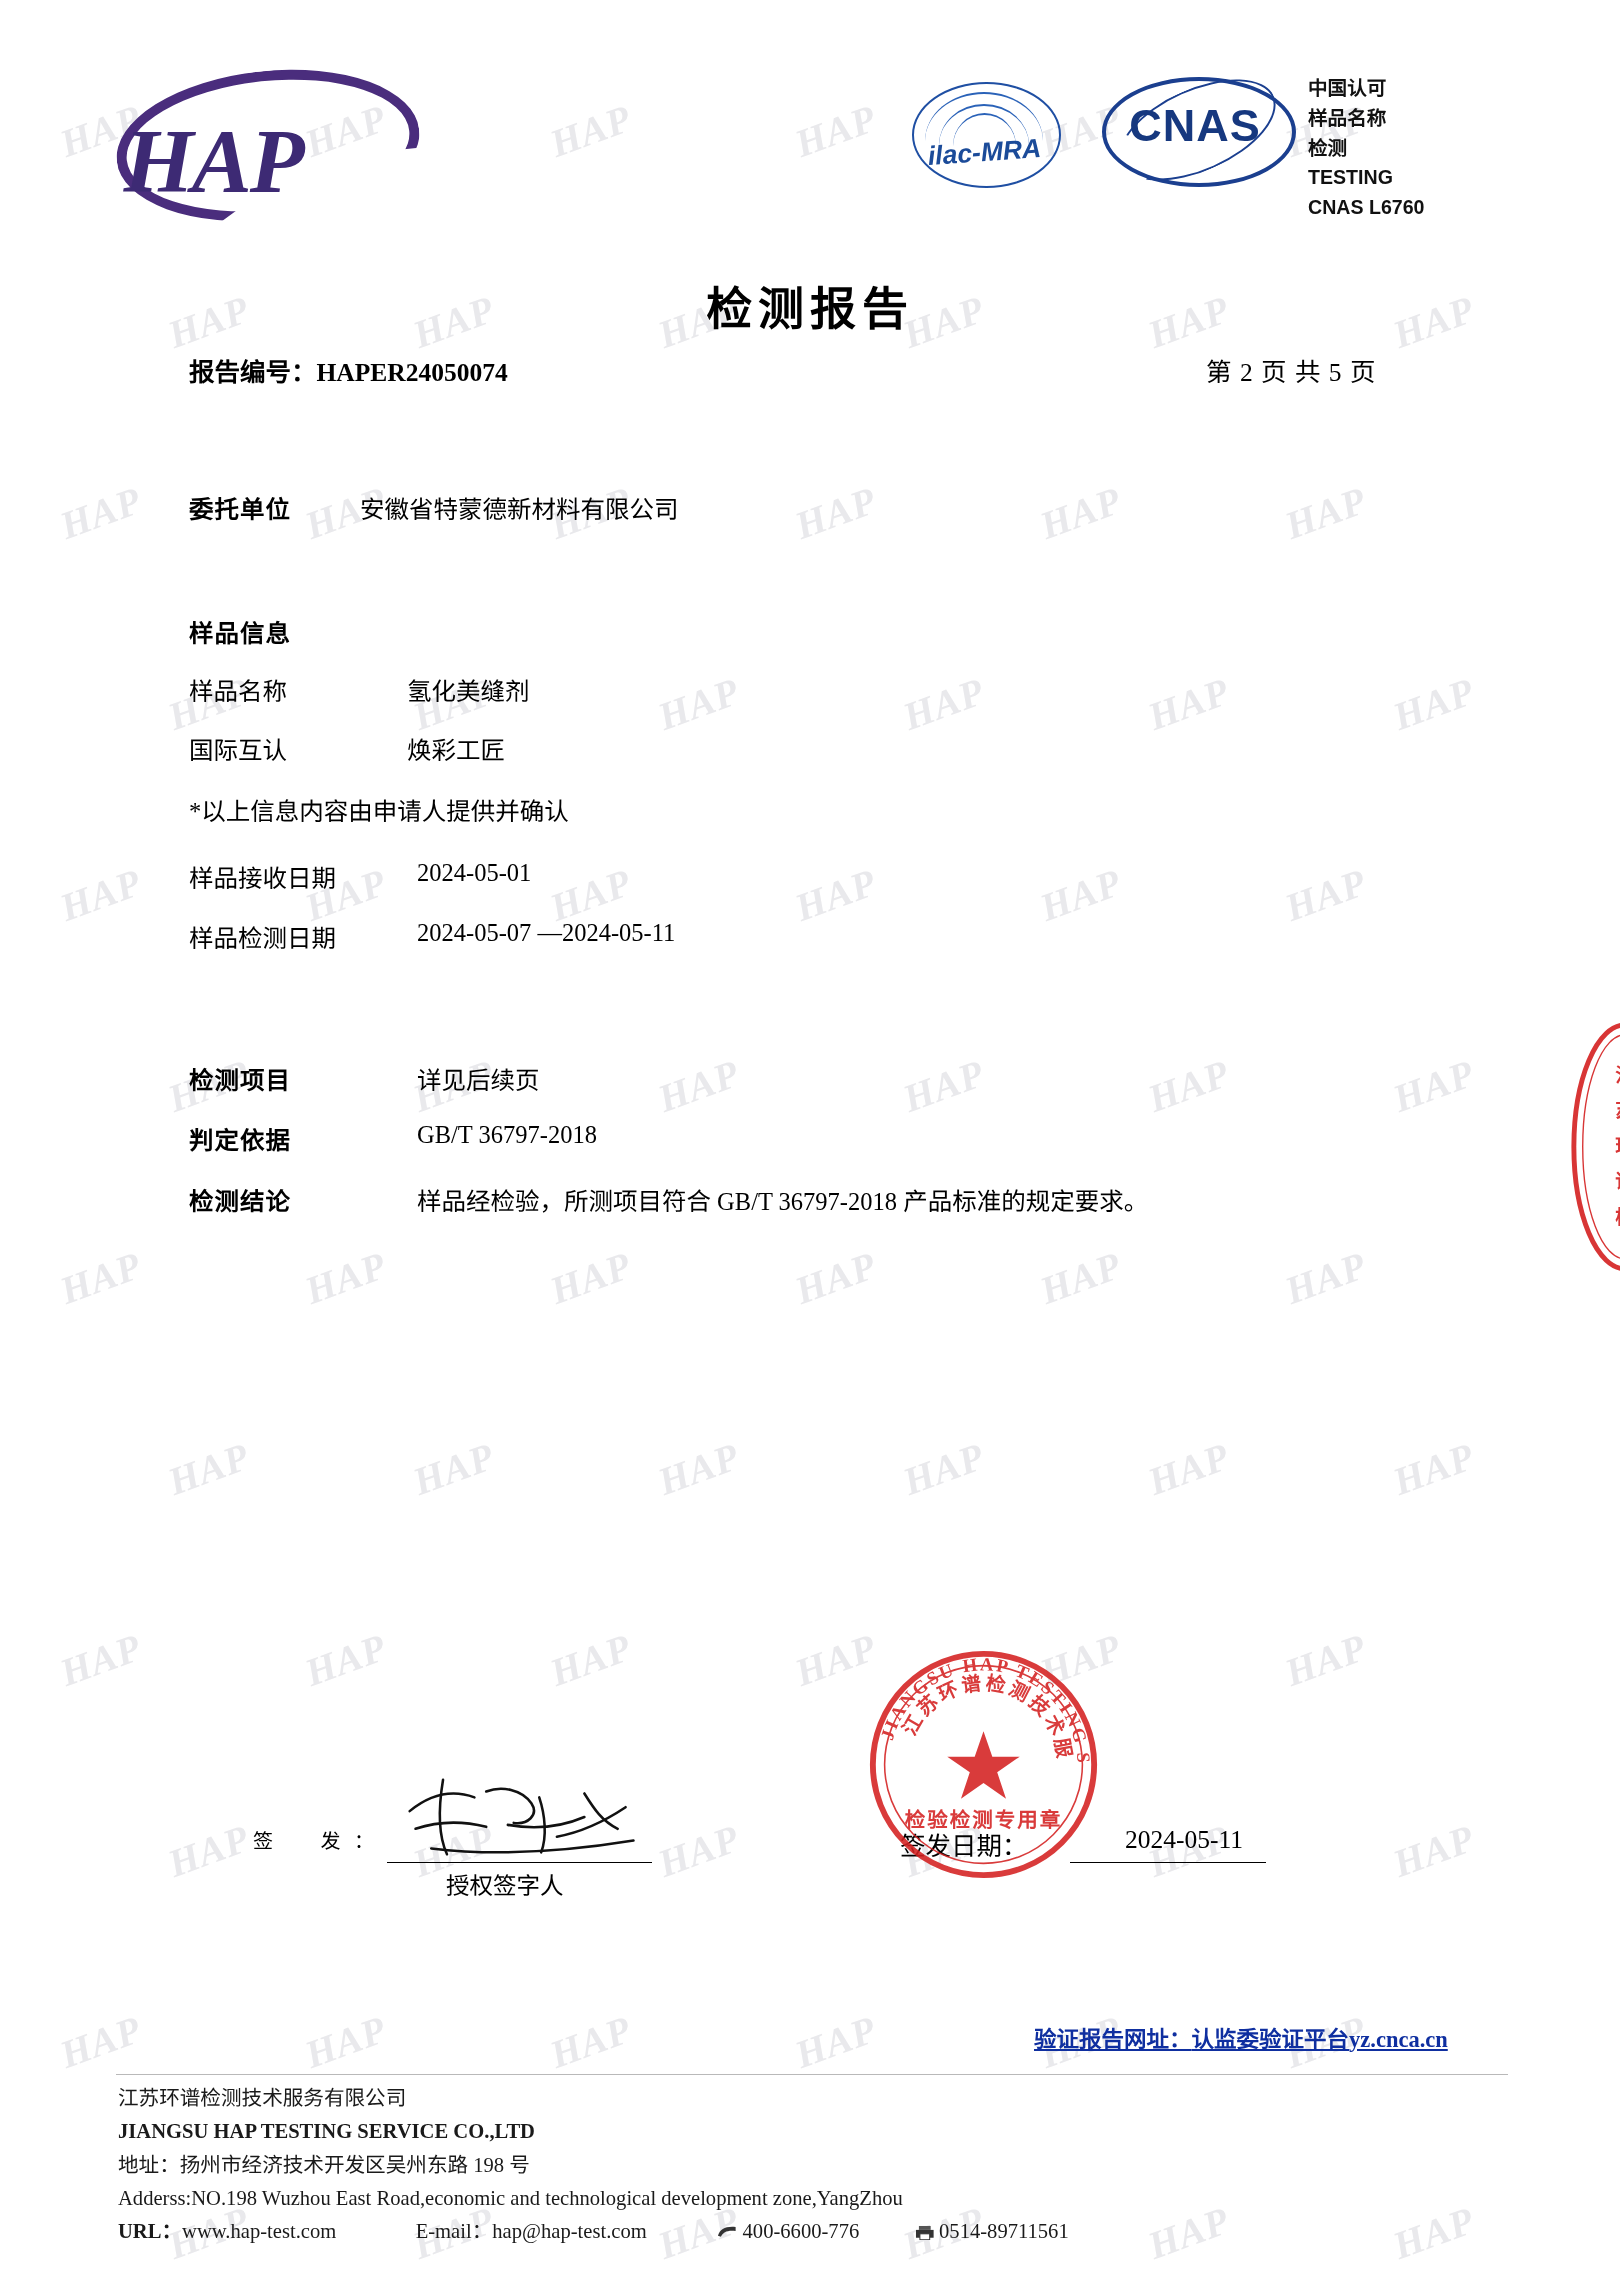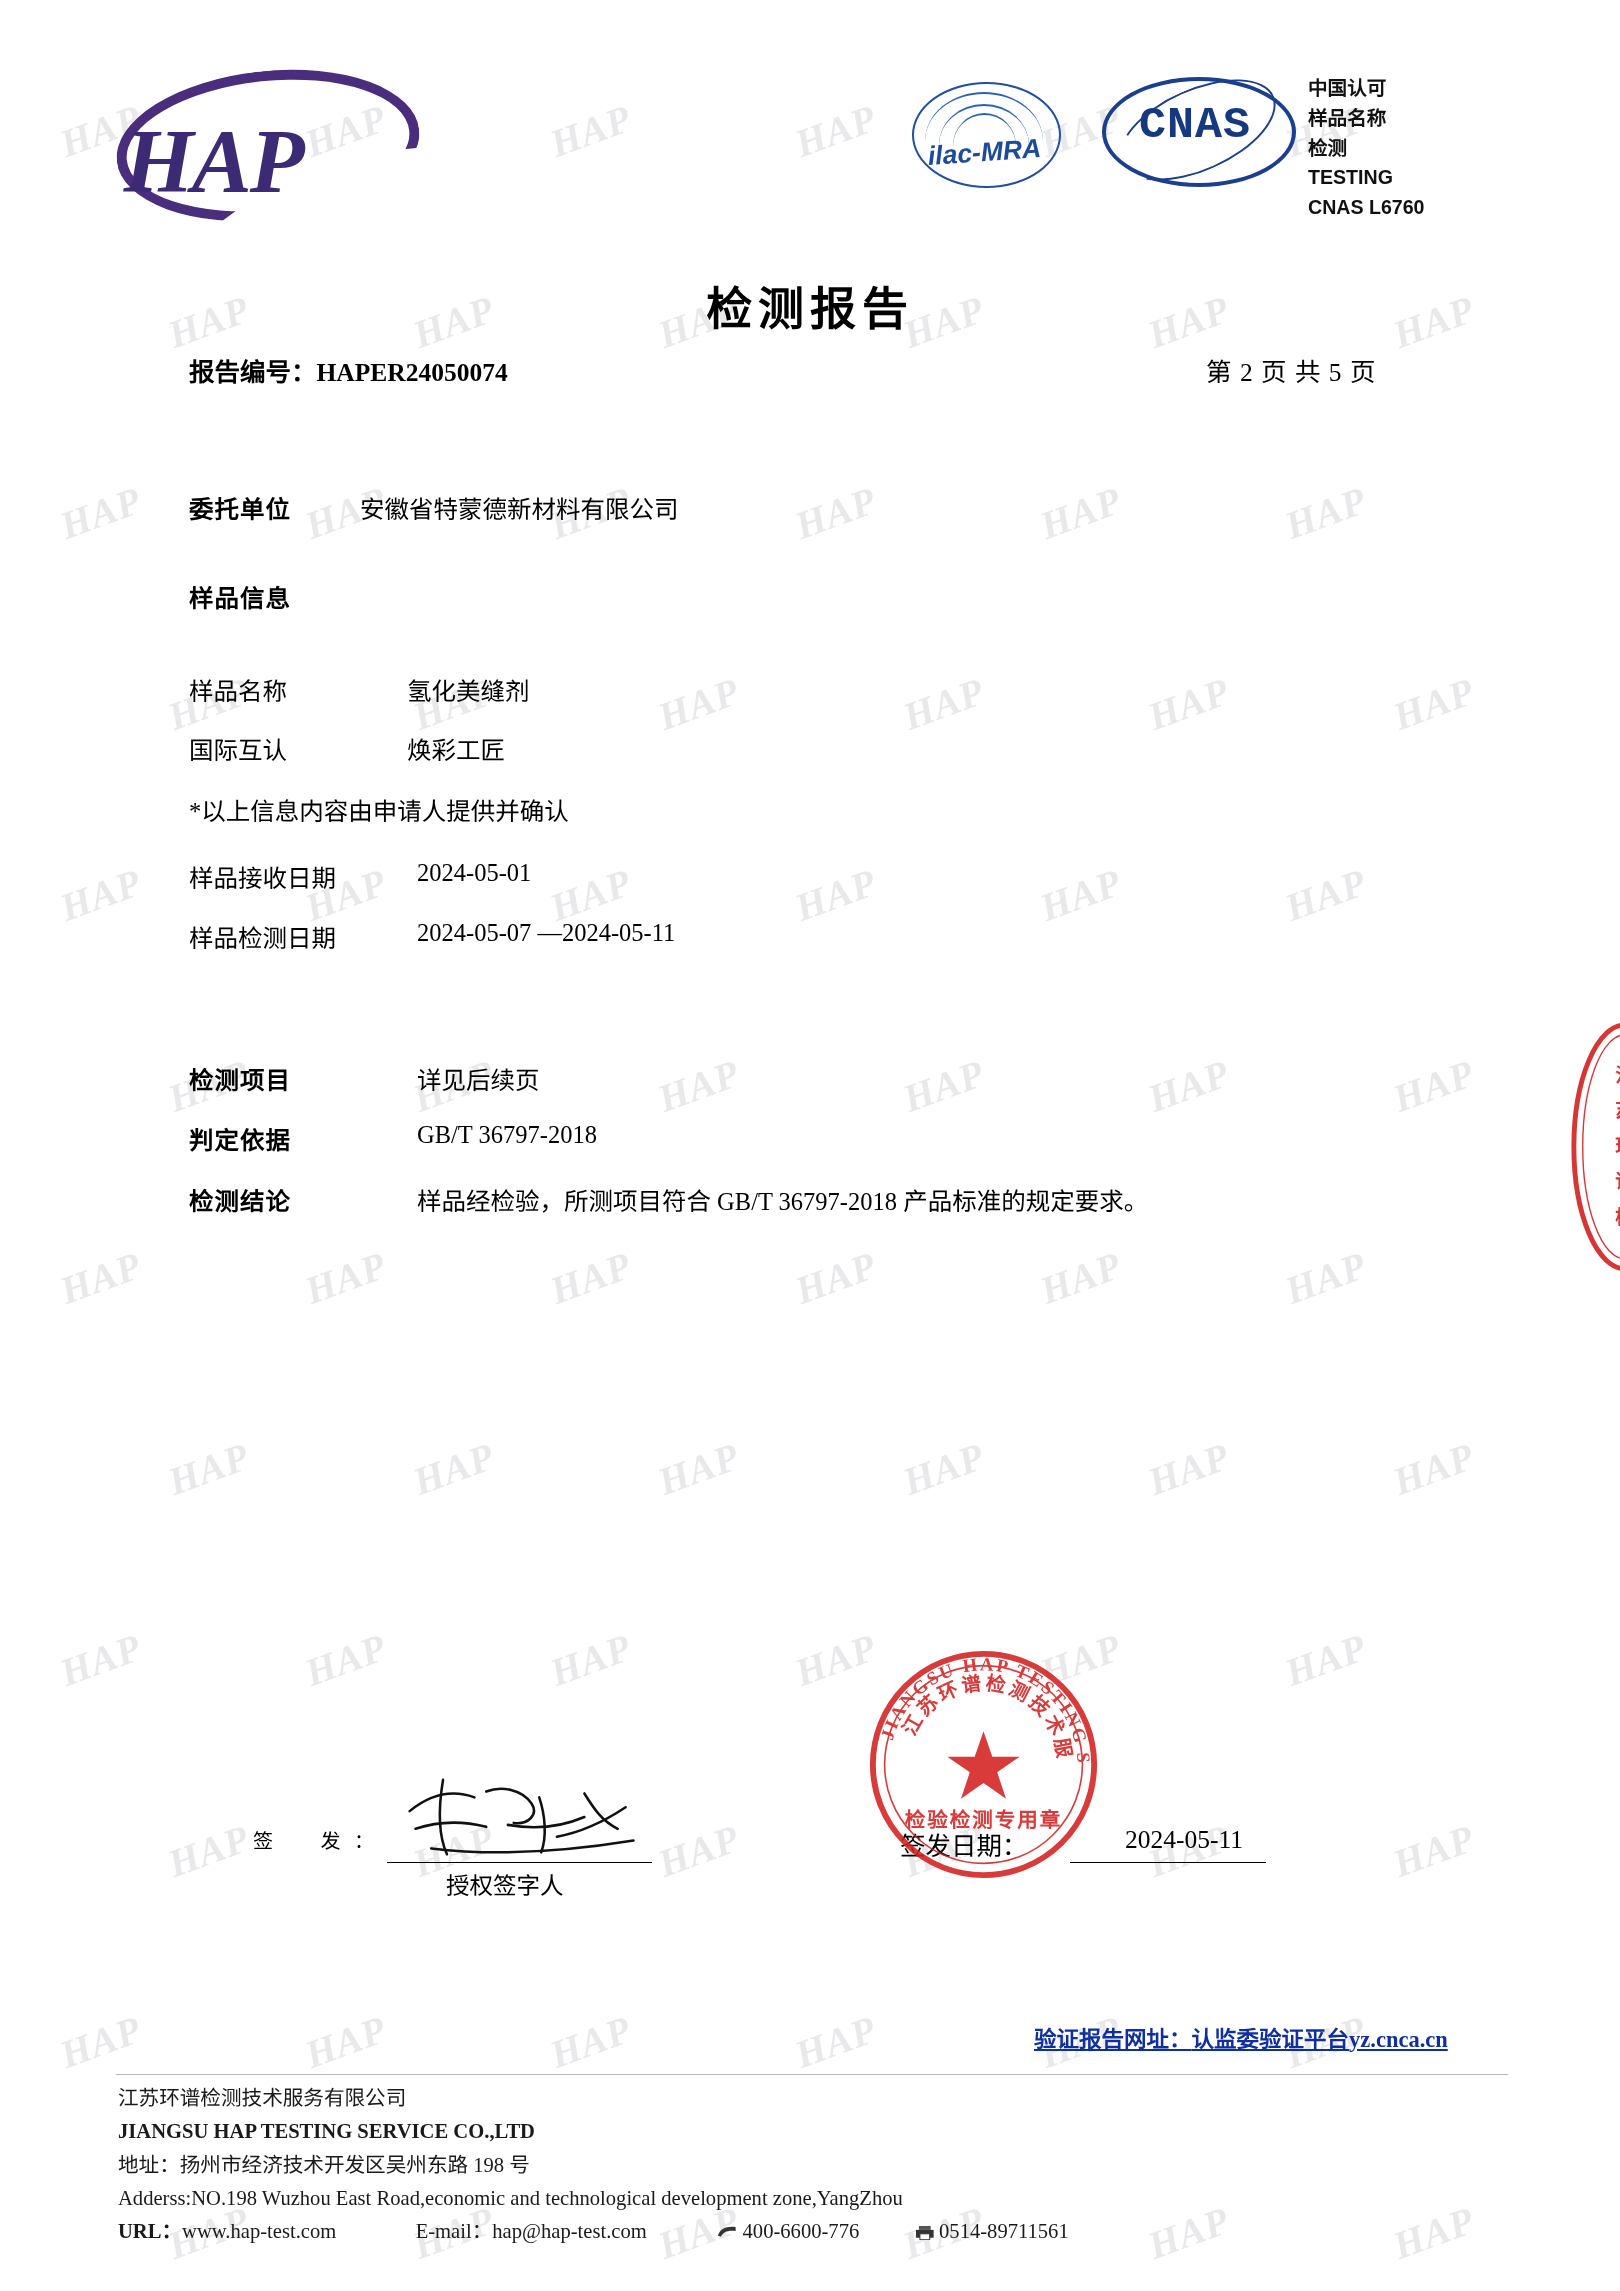--- a/index.html
+++ b/index.html
@@ -143,21 +143,21 @@
     border: 2.9px solid #1b3f8f;
     border-radius: 50%;
     border-left-color: transparent;
     transform: rotate(-24deg);
   }
   #cnas .txt {
     position: absolute;
     left: 0; top: 29px;
     width: 194px;
     text-align: center;
-    font-family: Liberation Mono, monospace;
+    font-family: Liberation Sans, sans-serif;
     font-weight: bold;
     font-size: 45px;
     letter-spacing: 1px;
     color: #16387f;
   }
 
   #cnas-text {
     position: absolute;
     left: 1308px;
     top: 74px;
@@ -436,21 +436,21 @@
 
     <div id="report-no">
       <span>报告编号：</span><span class="val">HAPER24050074</span>
     </div>
 
     <div id="page-no">第 2 页 共 5 页</div>
 
     <div class="field-label bold" style="left:189px; top:490px;">委托单位</div>
     <div class="field-value" style="left:360px; top:490px;">安徽省特蒙德新材料有限公司</div>
 
-    <div class="field-label bold" style="left:189px; top:579px;">样品信息</div>
+    <div class="field-label bold" style="left:189px; top:614px;">样品信息</div>
 
     <div class="field-label" style="left:189px; top:672px;">样品名称</div>
     <div class="field-value" style="left:407px; top:672px;">氢化美缝剂</div>
 
     <div class="field-label" style="left:189px; top:731px;">国际互认</div>
     <div class="field-value" style="left:407px; top:731px;">焕彩工匠</div>
 
     <div class="field-value" style="left:189px; top:792px;">*以上信息内容由申请人提供并确认</div>
 
     <div class="field-label" style="left:189px; top:859px;">样品接收日期</div>

